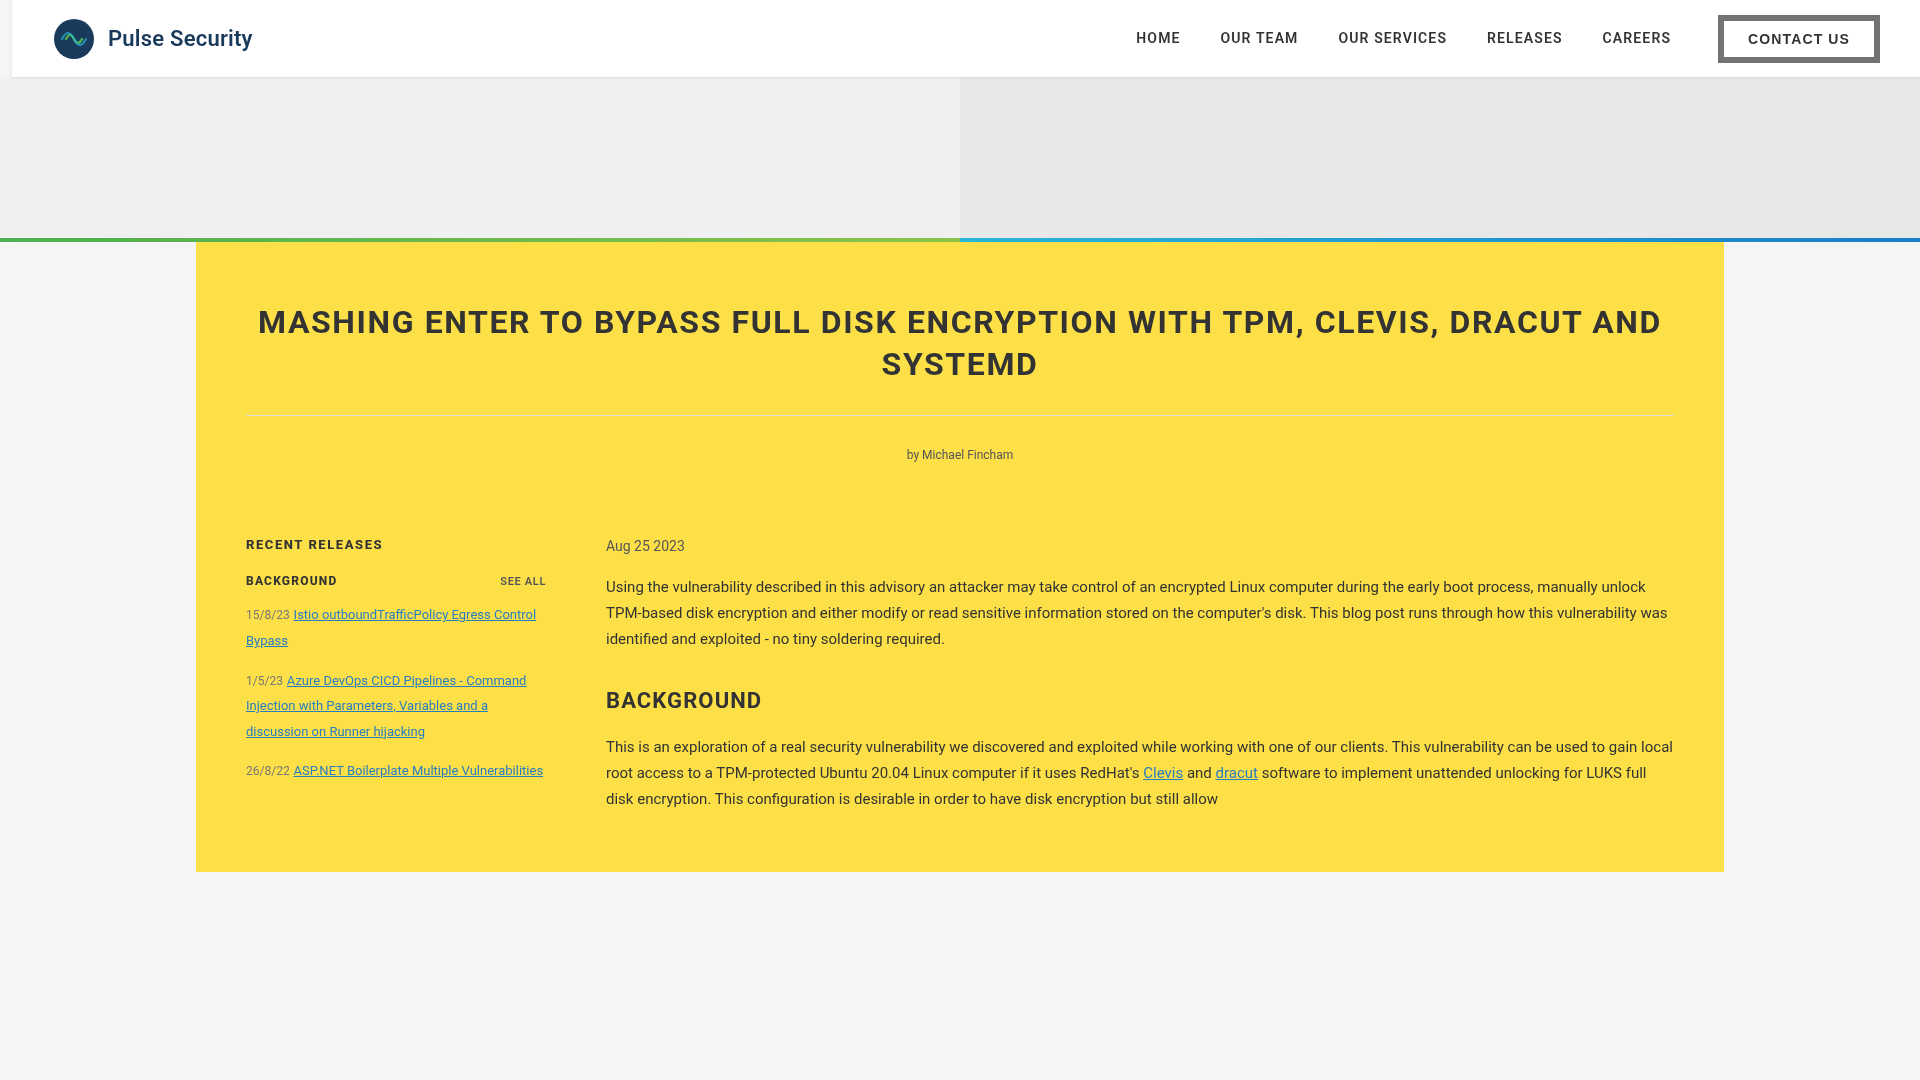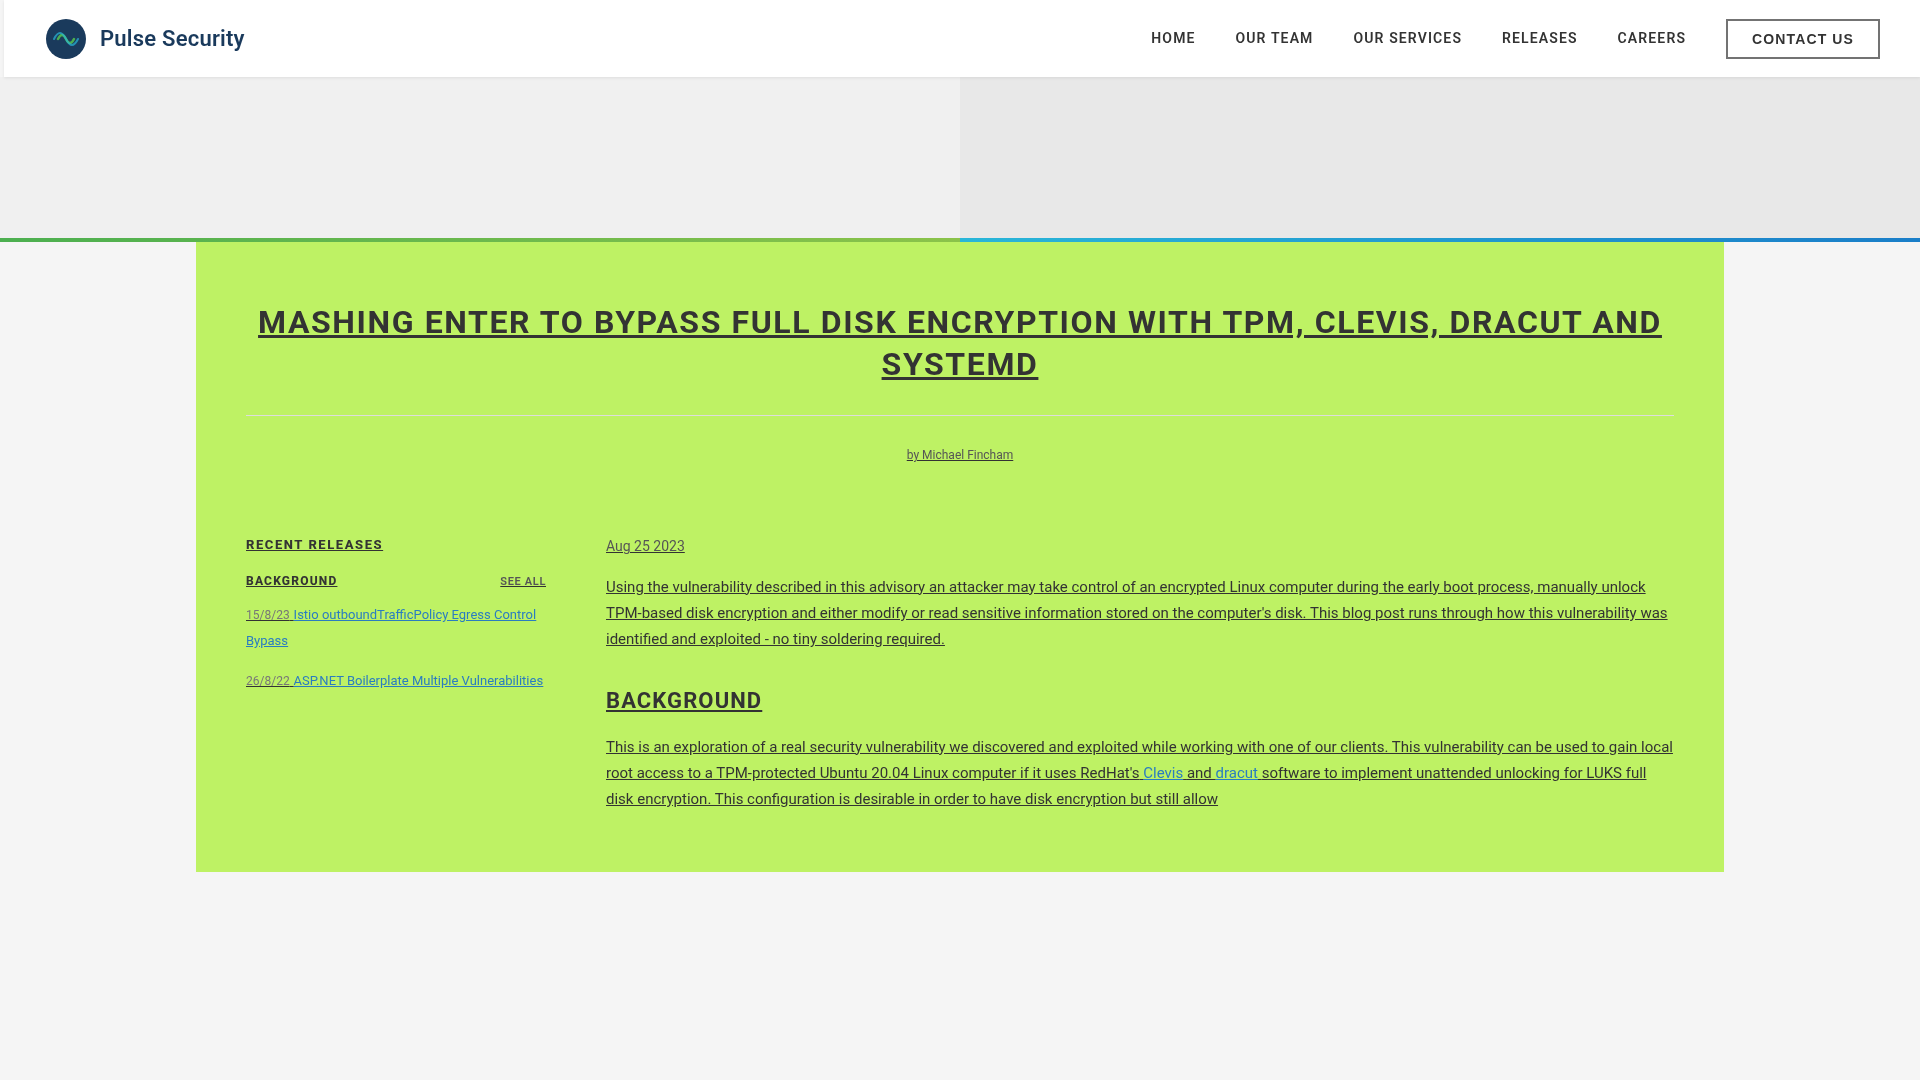--- a/index.html
+++ b/index.html
@@ -13,21 +13,21 @@
       background-color: #f5f5f5;
       color: #333;
       font-size: 16px;
       line-height: 1.6;
     }
 
     
     header {
       position: fixed;
       top: 0;
-      left: 4px;
+      left: 12px;
       right: 0;
       height: 77px;
       background: #fff;
       display: flex;
       align-items: center;
       justify-content: space-between;
       padding: 0 40px;
       z-index: 100;
       box-shadow: 0 1px 3px rgba(0,0,0,0.08);
     }
@@ -60,28 +60,29 @@
     nav a {
       text-decoration: none;
       font-size: 14px;
       font-weight: 600;
       letter-spacing: 0.08em;
       color: #333;
     }
 
     .contact-btn {
       background: transparent;
-      border: 2px solid #737373;
+      border: 6px solid #737373;
       padding: 10px 24px;
       font-size: 14px;
       font-weight: 700;
       letter-spacing: 0.08em;
       cursor: pointer;
       color: #333;
       text-transform: uppercase;
+      margin-left: 7px;
     }
 
     
     .hero {
       margin-top: 77px;
       height: 165px;
       position: relative;
       background: #f0f0f0;
     }
 
@@ -117,25 +118,24 @@
       background: linear-gradient(to right, #4caf50, #8bc34a);
     }
 
     .hero-bar-blue {
       width: 50%;
       background: linear-gradient(to right, #29b6d8, #1a7ec8);
     }
 
     
     .main-wrapper {
-      background: #bef264;
+      background: #fde047;
       margin: 0 196px;
       padding: 0 30px 60px 30px;
       min-height: 600px;
-      text-decoration: underline;
     }
 
     
     .article-header {
       padding: 60px 20px 40px 20px;
       text-align: center;
     }
 
     .article-title {
       font-size: 32px;
@@ -315,20 +315,25 @@
           <a href="#" class="see-all-link">SEE ALL</a>
         </div>
 
 
         <div class="release-item">
           <span class="release-date">15/8/23</span>
           <span> </span>
           <a href="#" class="release-link">Istio outboundTrafficPolicy Egress Control Bypass</a>
         </div>
 
+        <div class="release-item">
+          <span class="release-date">1/5/23</span>
+          <span> </span>
+          <a href="#" class="release-link">Azure DevOps CICD Pipelines - Command Injection with Parameters, Variables and a discussion on Runner hijacking</a>
+        </div>
 
         <div class="release-item">
           <span class="release-date">26/8/22</span>
           <span> </span>
           <a href="#" class="release-link">ASP.NET Boilerplate Multiple Vulnerabilities</a>
         </div>
       </div>
     </aside>
 
     <main class="article-body">

